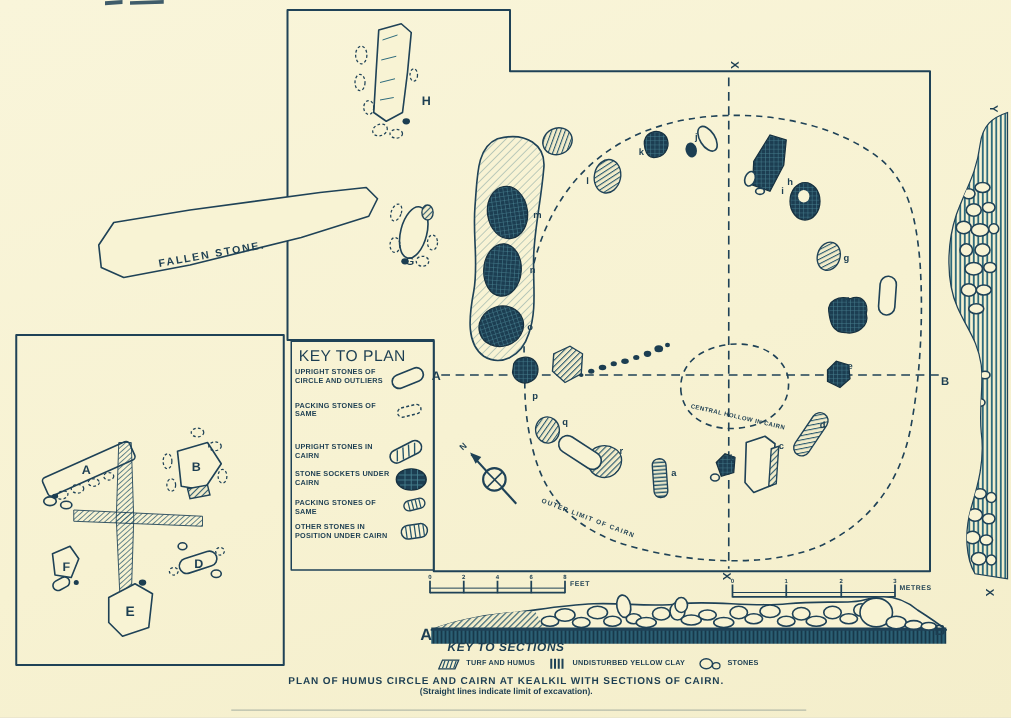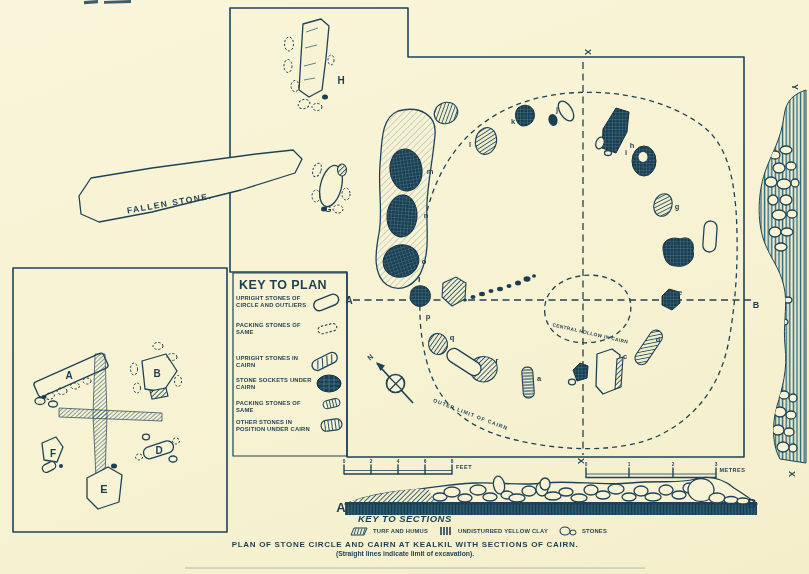--- a/index.html
+++ b/index.html
@@ -14,21 +14,21 @@
   .dash2{fill:none;stroke:#1f4257;stroke-width:1.3;stroke-dasharray:5 4;}
   .stone{fill:#f8f3d4;stroke:#1f4257;stroke-width:1.3;stroke-linejoin:round;}
   .pack{fill:none;stroke:#1f4257;stroke-width:1;stroke-dasharray:2.2 1.8;}
   .sock{fill:url(#pCross);stroke:#16303f;stroke-width:1;}
   .hat{fill:url(#pDiagD);stroke:#1f4257;stroke-width:1.1;}
   .hatS{fill:url(#pDiagS);stroke:#1f4257;stroke-width:.7;}
   .strp{fill:url(#pVert);stroke:#1f4257;stroke-width:1;}
   .solid{fill:#1c3e52;stroke:none;}
   .lbl{font-family:"Liberation Sans",sans-serif;font-weight:bold;fill:#1c3e52;}
   .key-plan{position:absolute;left:234px;top:274px;width:112px;height:181px;}
-  .kp-title{font-size:12.5px;font-weight:bold;letter-spacing:.4px;margin:4px 16px 0 5px;white-space:nowrap;}
+  .kp-title{font-size:12.5px;font-weight:normal;letter-spacing:.4px;margin:4px 16px 0 5px;white-space:nowrap;}
   .kp-label{position:absolute;width:76px;font-size:5.8px;font-weight:bold;line-height:1.25;letter-spacing:.2px;}
   .kp-icon{position:absolute;}
   .key-sections{position:absolute;left:344px;top:513px;width:310px;}
   .ks-title{font-size:9.5px;font-weight:bold;letter-spacing:.5px;margin-left:14px;font-style:italic;}
   .ks-row{display:flex;align-items:center;gap:5px;margin-top:2px;margin-left:6px;font-size:5.8px;font-weight:bold;letter-spacing:.2px;}
   .caption{position:absolute;left:160px;top:540px;width:490px;text-align:center;}
   .cap1{font-size:8px;font-weight:bold;letter-spacing:.7px;}
   .cap2{font-size:6.8px;margin-top:1px;font-weight:bold;}
 </style>
 </head>
@@ -403,17 +403,17 @@
     <span>UNDISTURBED YELLOW CLAY</span>
     <svg width="18" height="10" style="margin-left:6px">
       <ellipse cx="6" cy="5" rx="5" ry="4" fill="none" stroke="#1f4257" stroke-width="1.1"></ellipse>
       <ellipse cx="14" cy="6.5" rx="3" ry="2.5" fill="none" stroke="#1f4257" stroke-width="1"></ellipse>
     </svg>
     <span>STONES</span>
   </div>
 </div>
 
 <div class="caption">
-  <div class="cap1">PLAN OF STONE CIRCLE AND CAIRN AT KEALKIL WITH SECTIONS OF CAIRN.</div>
+  <div class="cap1">PLAN OF HUMUS CIRCLE AND CAIRN AT KEALKIL WITH SECTIONS OF CAIRN.</div>
   <div class="cap2">(Straight lines indicate limit of excavation).</div>
 </div>
 
 </div>
 
 </body></html>

